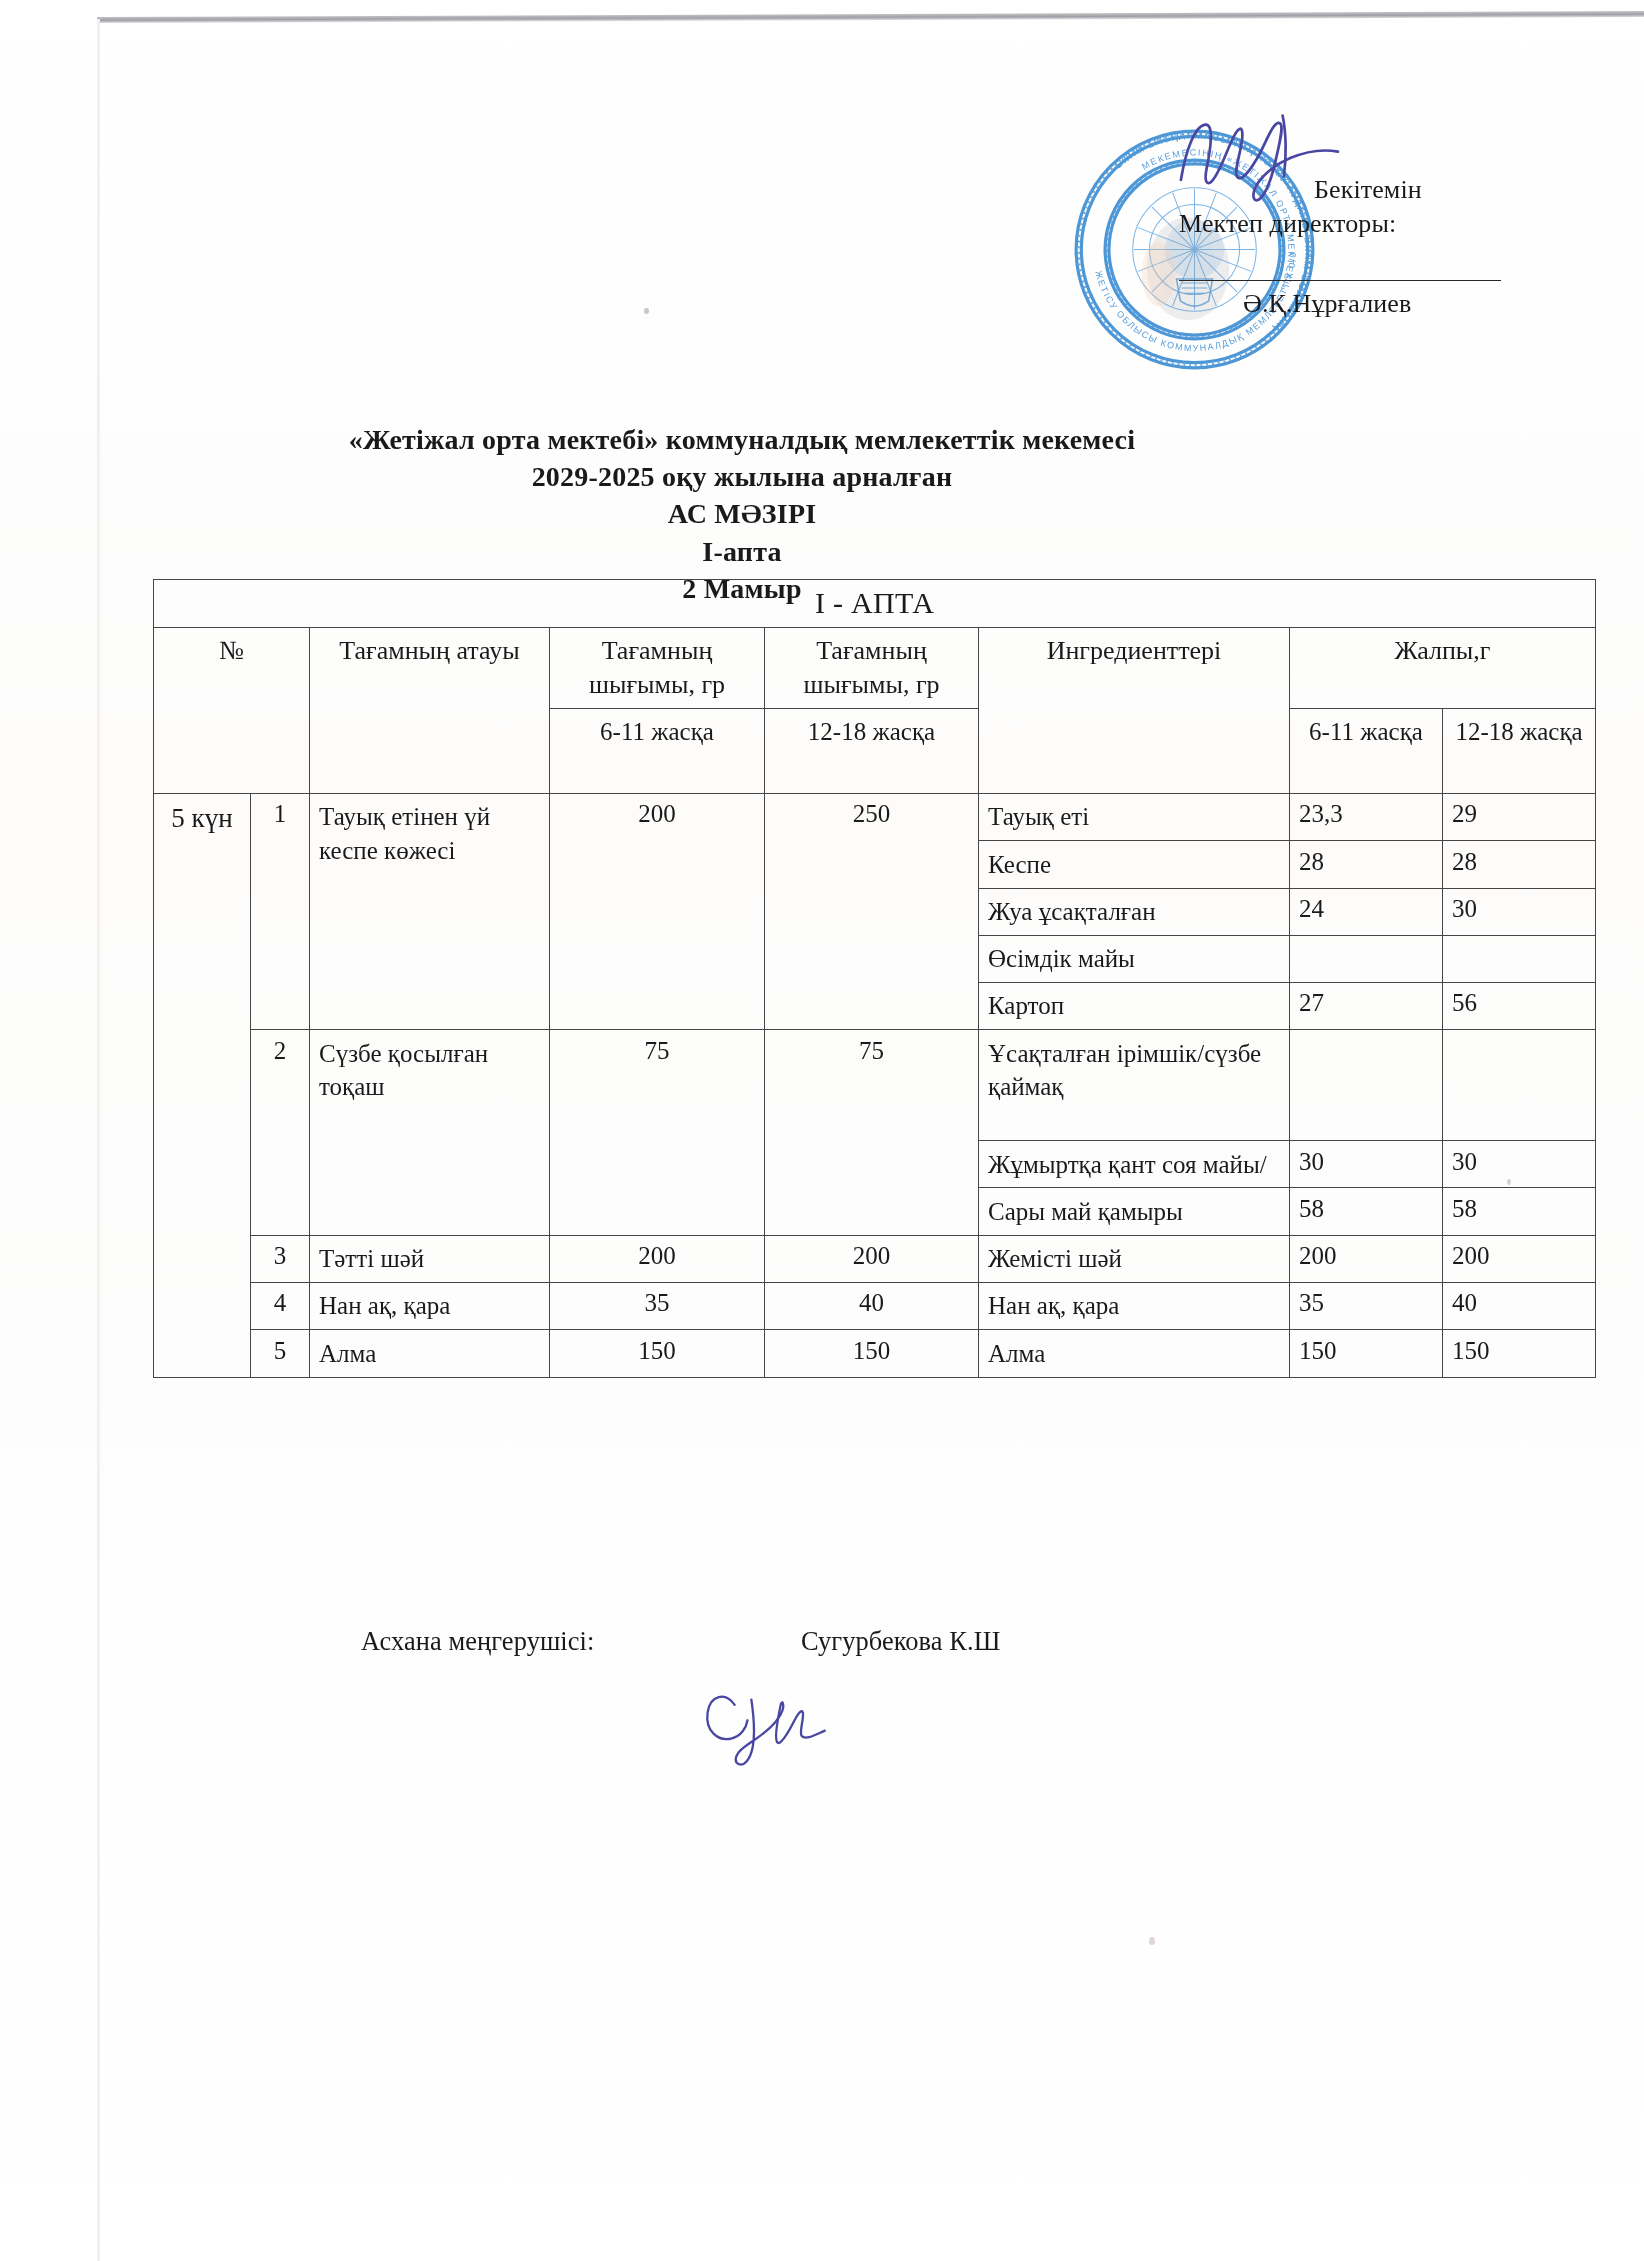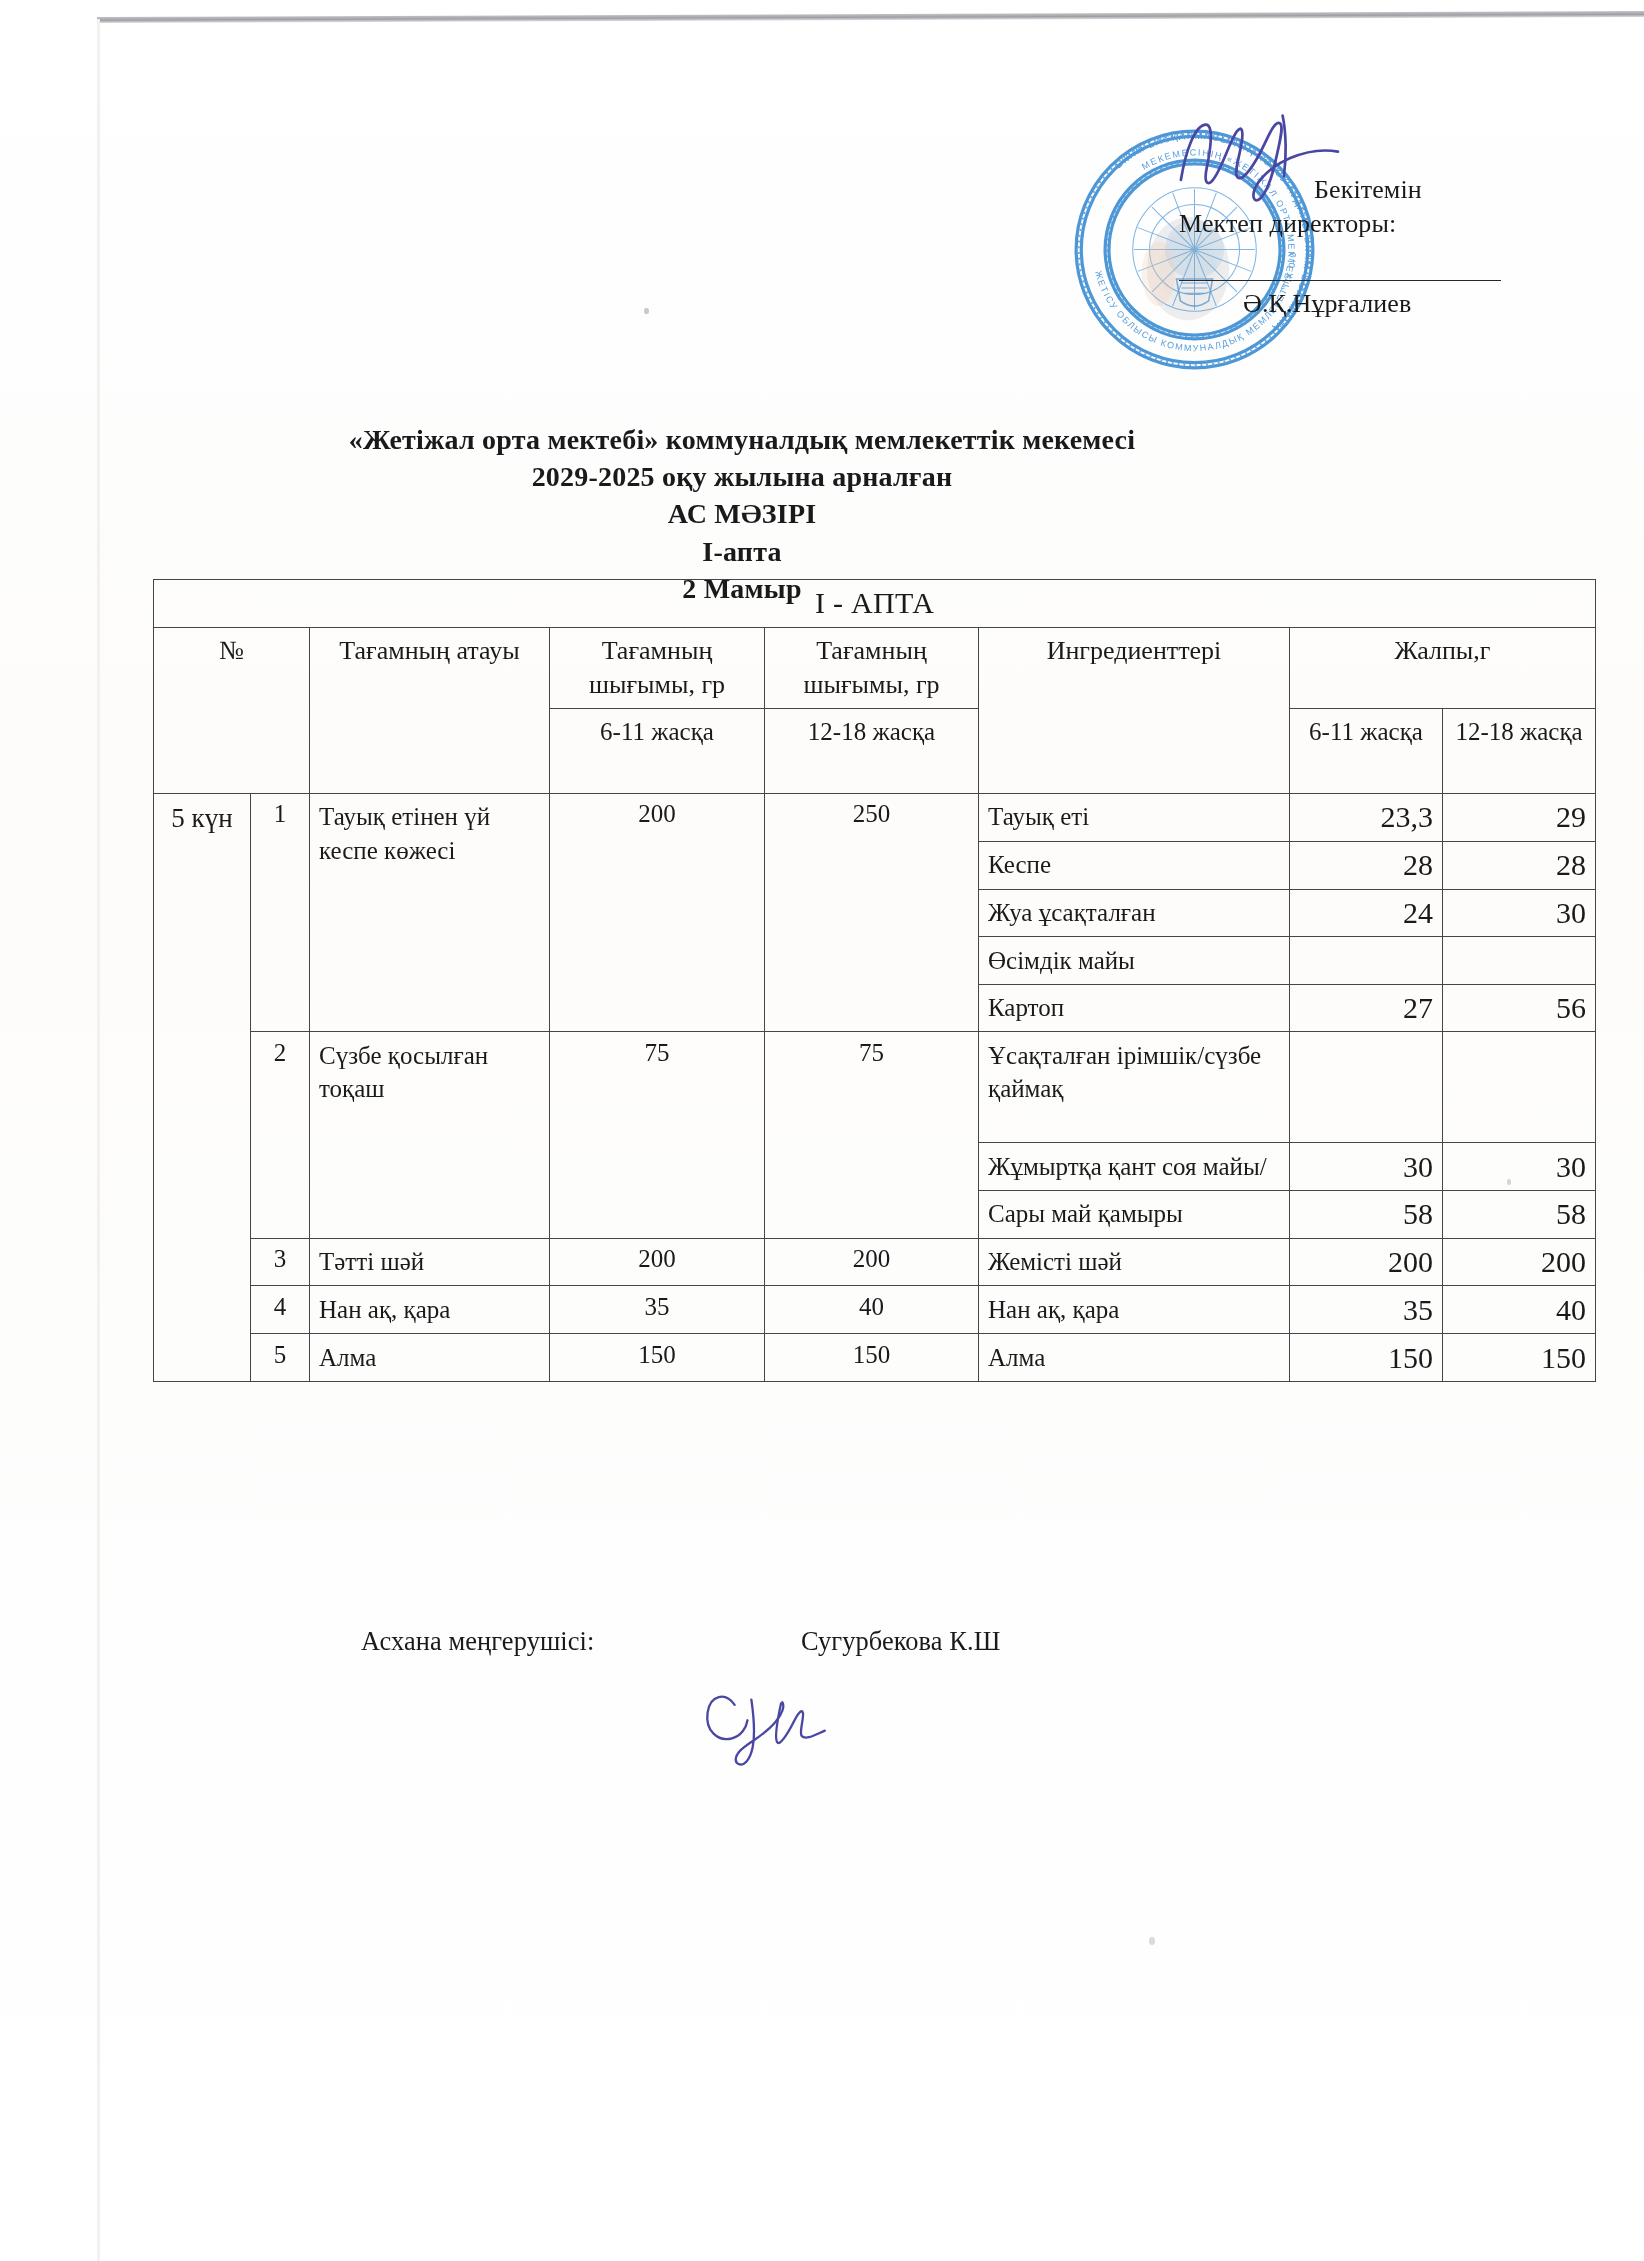--- a/index.html
+++ b/index.html
@@ -161,21 +161,21 @@
     text-align: center;
     font-weight: bold;
     font-size: 27px;
     vertical-align: middle;
     line-height: 1.35;
   }
   td.num { text-align: center; font-size: 25px; }
   td.dish { font-size: 25px; line-height: 1.34; }
   td.qty  { text-align: center; font-size: 25px; }
   td.ing  { font-size: 25px; line-height: 1.34; }
-  td.tot  { text-align: right; font-size: 30px; }
+  td.tot  { text-align: left; font-size: 25px; }
 
   
   .footer-sign {
     position: absolute;
     left: 361px;
     top: 1626px;
     font-size: 26.4px;
     letter-spacing: 0.1px;
     z-index: 5;
     white-space: nowrap;

